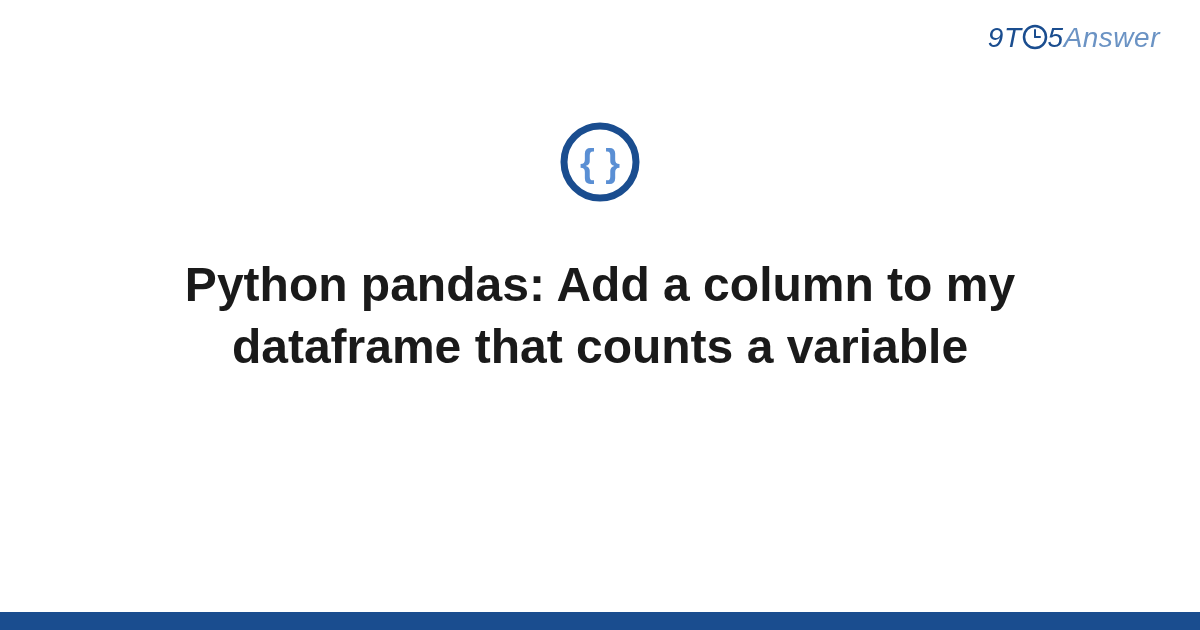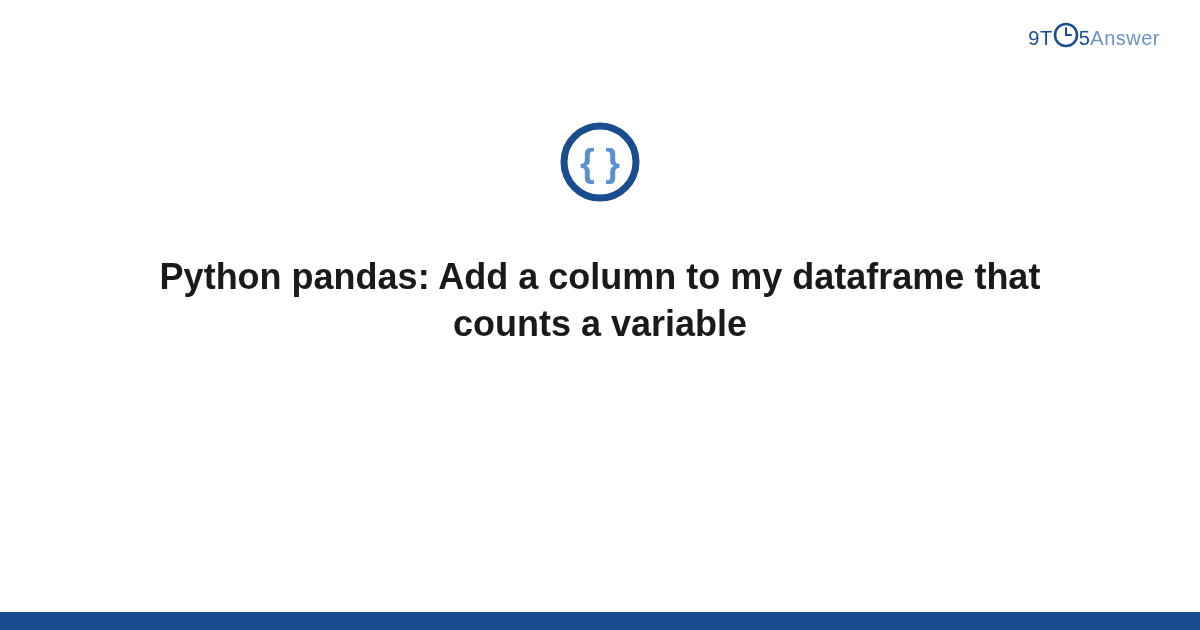--- a/index.html
+++ b/index.html
@@ -12,23 +12,24 @@
       height: 630px;
       font-family: -apple-system, BlinkMacSystemFont, "Segoe UI", Helvetica, Arial, sans-serif;
       background: #ffffff;
       position: relative;
       overflow: hidden;
     }
     .brand {
       position: absolute;
       top: 22px;
       right: 40px;
-      font-size: 20px;
+      font-size: 28px;
       font-weight: 400;
       letter-spacing: 0.5px;
+      font-style: italic;
     }
     .brand .nine {
       color: #1a4d8f;
       font-weight: 500;
     }
     .brand .t {
       color: #1a4d8f;
       font-weight: 500;
     }
     .brand .o-wrap {
@@ -54,21 +55,21 @@
       display: flex;
       flex-direction: column;
       align-items: center;
     }
     .code-icon {
       width: 84px;
       height: 84px;
       margin-bottom: 50px;
     }
     .title {
-      font-size: 36px;
+      font-size: 48px;
       font-weight: 700;
       color: #1a1a1a;
       text-align: center;
       line-height: 1.3;
       max-width: 960px;
       padding: 0 30px;
     }
     .bottom-bar {
       position: absolute;
       bottom: 0;

